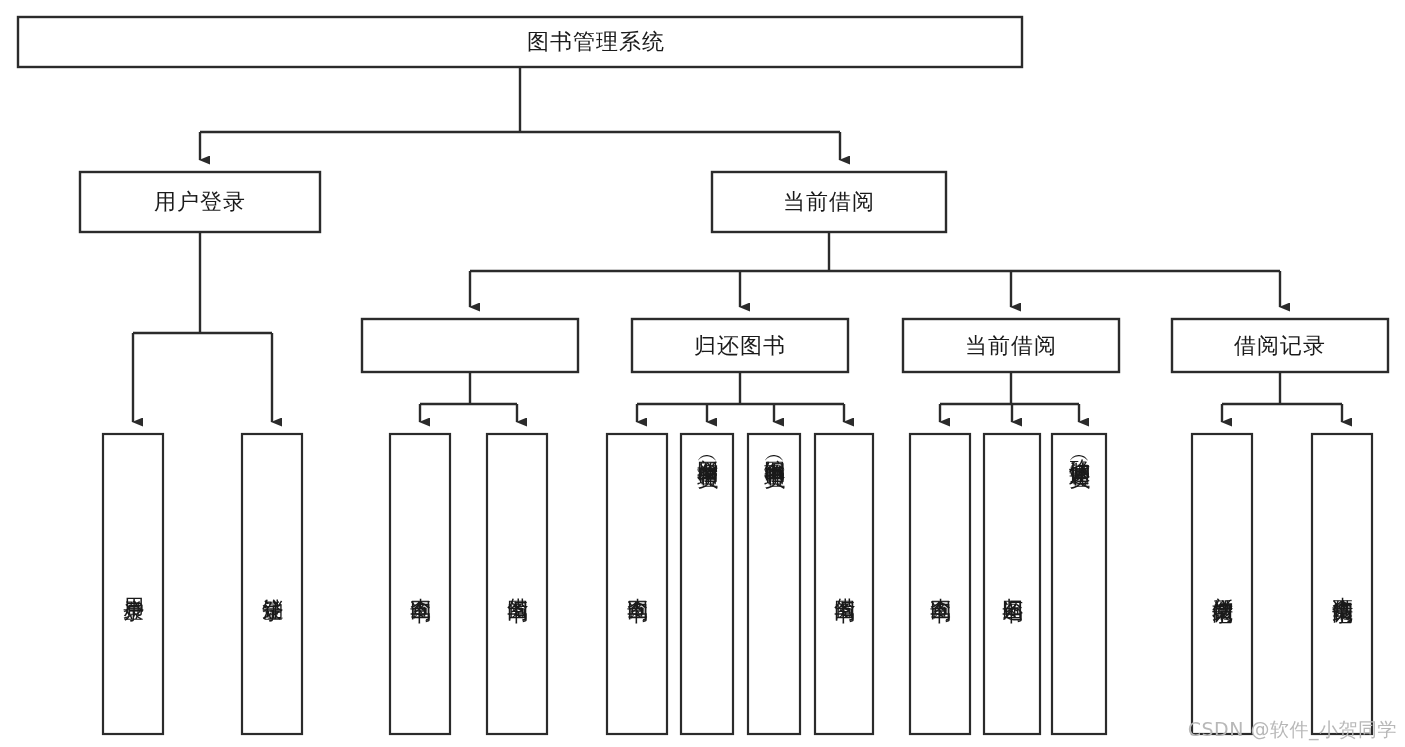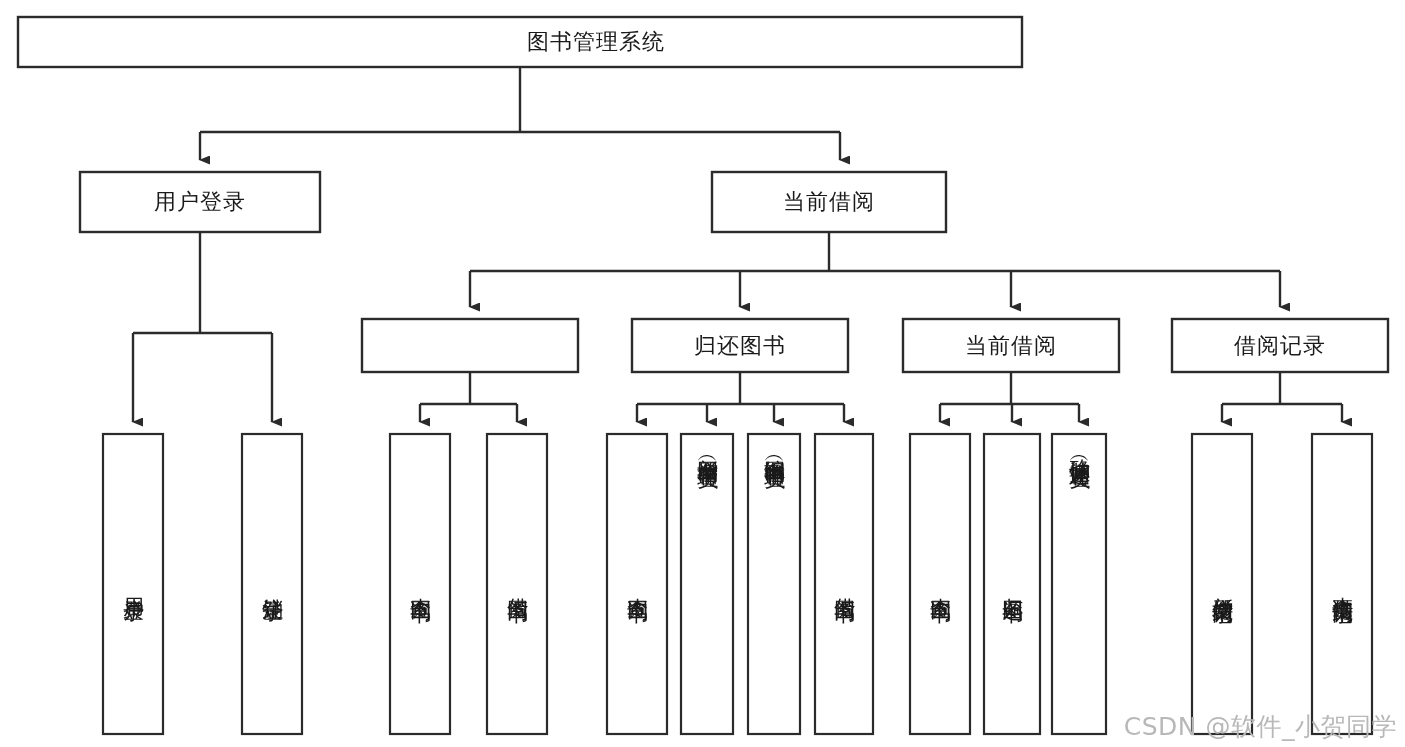--- a/index.html
+++ b/index.html
@@ -72,21 +72,21 @@
     font-size: 22px;
     color: #1a1a1a;
     letter-spacing: 1px;
     white-space: nowrap;
   }
   #watermark {
     position: absolute;
     right: 8px;
     bottom: 4px;
     font-family: "DejaVu Sans", "Liberation Sans", sans-serif;
-    font-size: 25px;
+    font-size: 19px;
     color: #b8b8b8;
     letter-spacing: 0.5px;
     white-space: nowrap;
     pointer-events: none;
   }
 </style>
 </head>
 <body>
 
 <div id="diagram-root">

